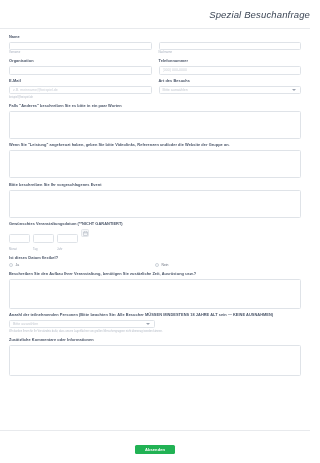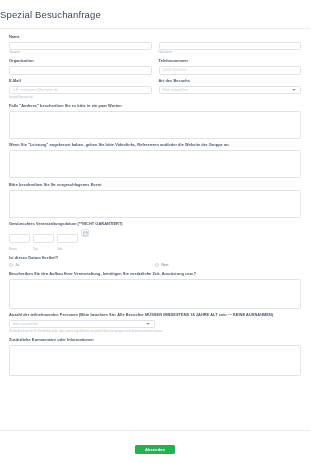--- a/index.html
+++ b/index.html
@@ -13,22 +13,23 @@
   .page {
     width: 310px; height: 463px;
     background: #ffffff;
     position: relative;
     display: flex;
     flex-direction: column;
   }
   
   .form-header {
     padding: 9px 0 8px 0;
-    text-align: left;
+    text-align: right;
     border-bottom: 1px solid #e8eaed;
+    font-style: italic;
   }
   .form-title {
     font-size: 9.5px;
     font-weight: 400;
     color: #3d4756;
     letter-spacing: .15px;
     margin: 0;
   }
   
   .form-body {

